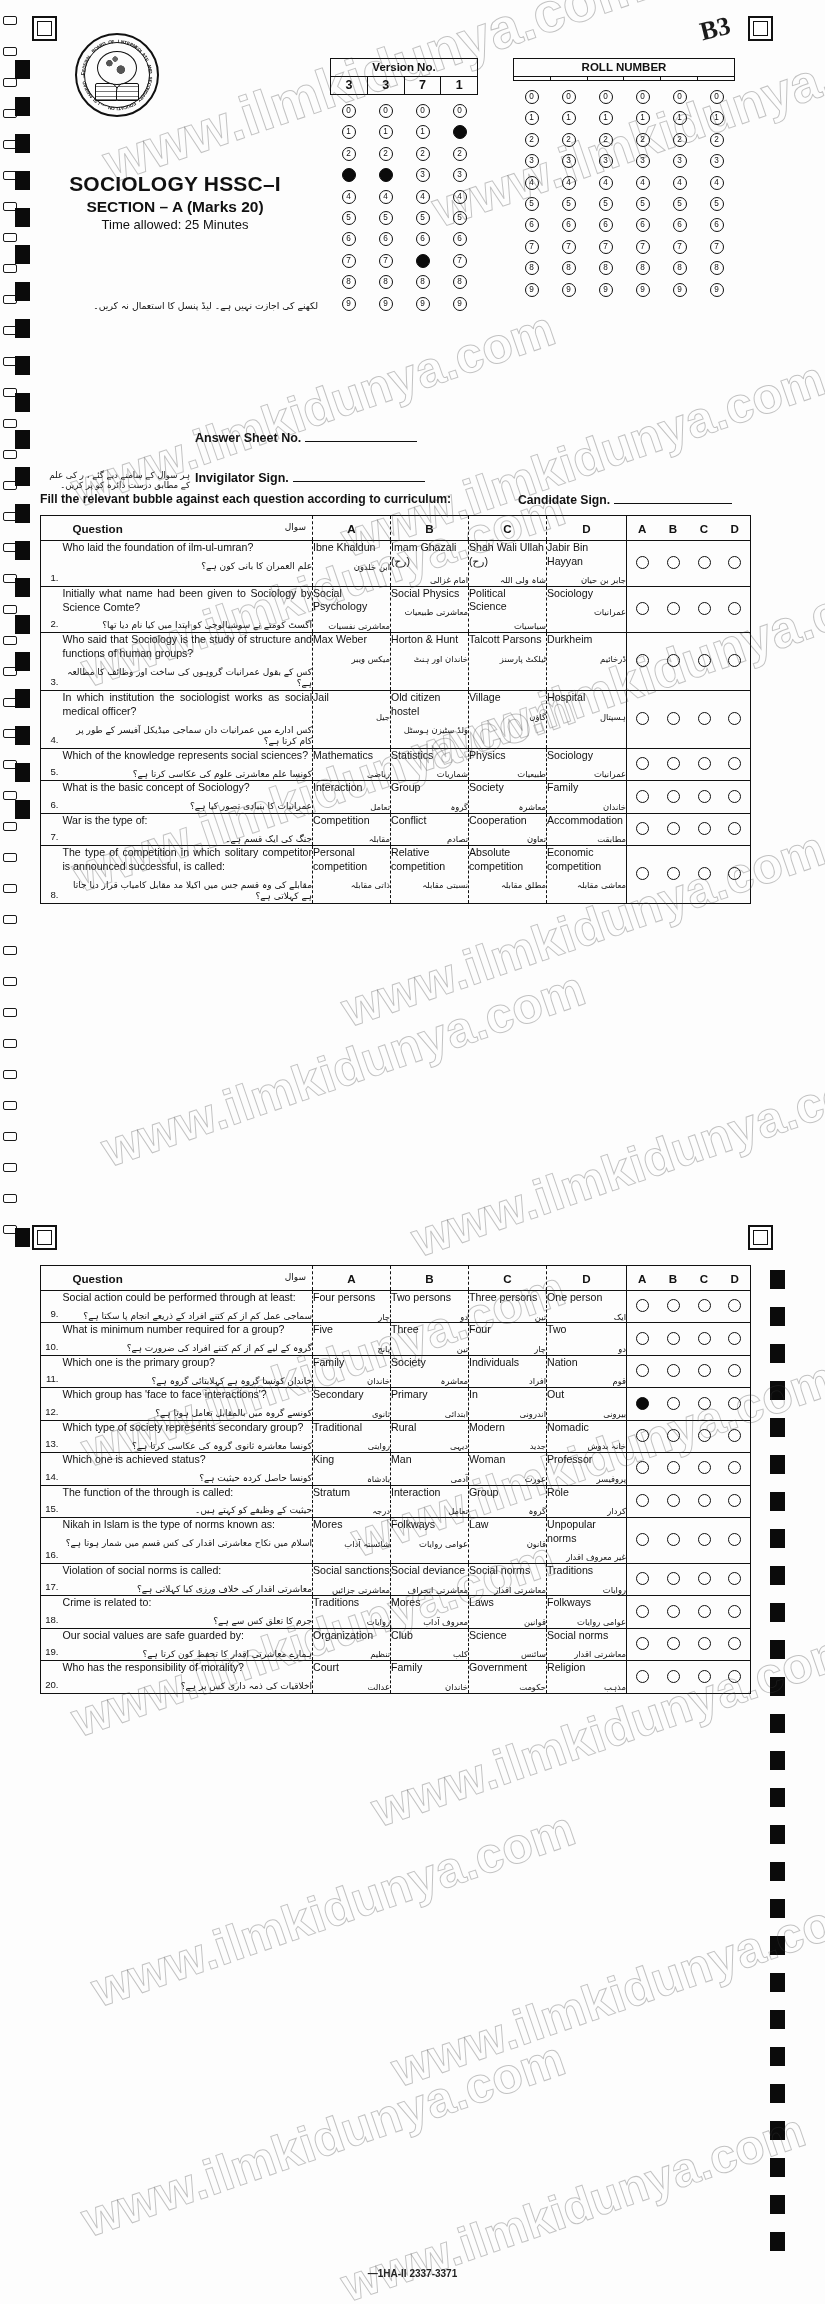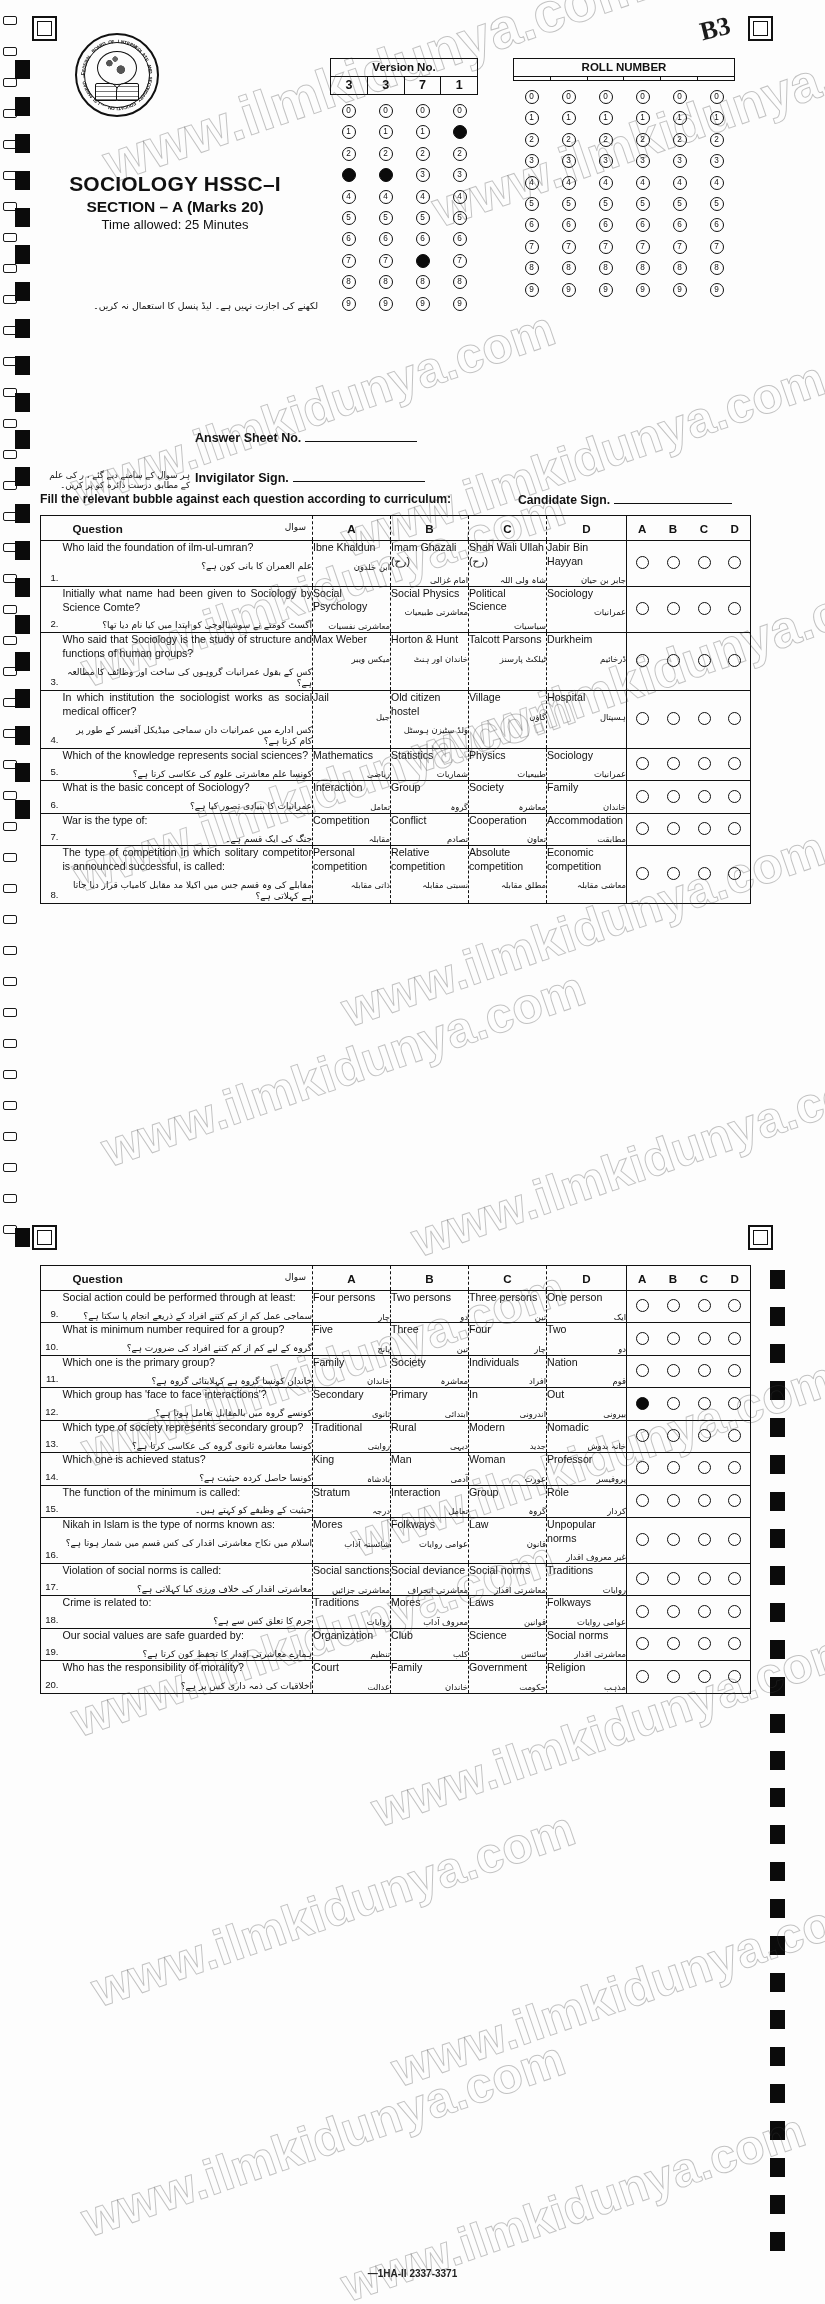--- a/index.html
+++ b/index.html
@@ -877,21 +877,21 @@
           <td class="abub solidL"><i></i></td>
           <td class="abub"><i></i></td>
           <td class="abub"><i></i></td>
           <td class="abub solidR"><i></i></td>
         </tr>
         <tr class="rowline">
           <td class="qnum solidL">
             <span>15.</span>
           </td>
           <td class="qtext">
-            <span class="en">The function of the minimum is called:</span>
+            <span class="en">The function of the through is called:</span>
             <span class="ur">حیثیت کے وظیفے کو کہتے ہیں۔</span>
           </td>
           <td class="opt dash"><span>Stratum</span><span class="ur">درجہ</span></td>
           <td class="opt dash"><span>Interaction</span><span class="ur">تعامل</span></td>
           <td class="opt dash"><span>Group</span><span class="ur">گروہ</span></td>
           <td class="opt dash"><span>Role</span><span class="ur">کردار</span></td>
           <td class="abub solidL"><i></i></td>
           <td class="abub"><i></i></td>
           <td class="abub"><i></i></td>
           <td class="abub solidR"><i></i></td>

